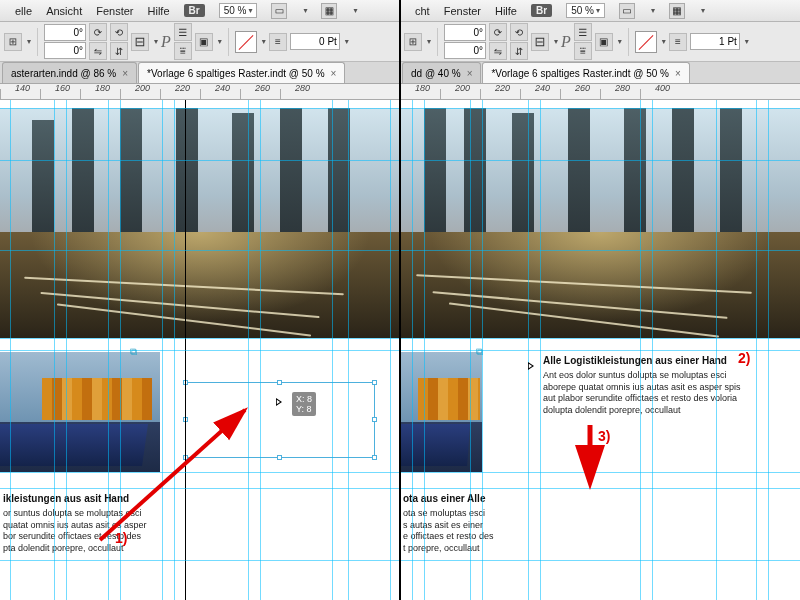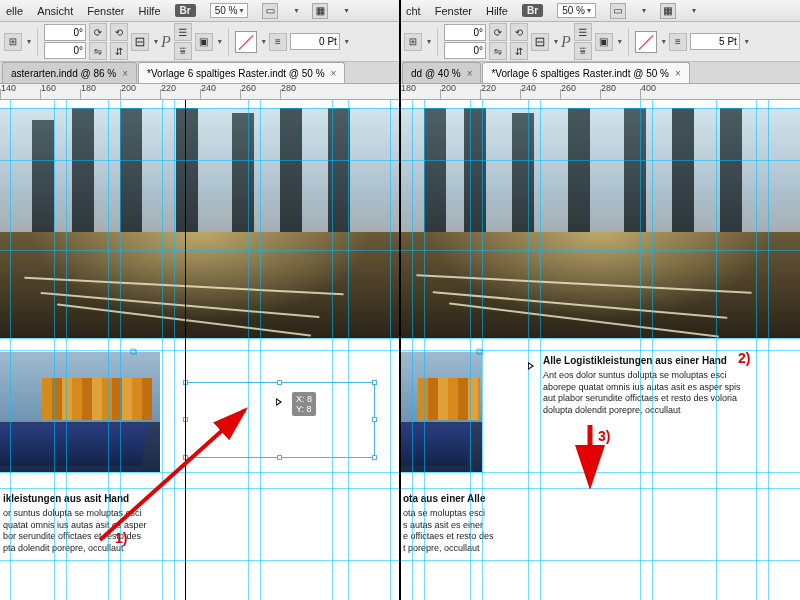--- a/index.html
+++ b/index.html
@@ -12,21 +12,21 @@
     overflow: hidden;
     position: relative;
   }
   .split { display: flex; width: 800px; height: 600px; }
   .pane { width: 400px; height: 600px; background:#ededed; position: relative; overflow:hidden;}
   .vdiv { position:absolute; left:399px; top:0; width:2px; height:600px; background:#000; z-index:50;}
   
   .menubar {
     height: 22px; background: linear-gradient(#f5f5f5,#e2e2e2);
     border-bottom:1px solid #b5b5b5;
-    display:flex; align-items:center; padding:0 6px; gap:14px;
+    display:flex; align-items:center; padding:0 15px; gap:14px;
     color:#222;
   }
   .menubar span { cursor:default; }
   .br-badge {
     background:#5b5b5b; color:#eee; padding:1px 5px; border-radius:2px;
     font-weight:bold; font-size:10px;
   }
   .zoom-pill {
     background:#fff; border:1px solid #aaa; padding:0 4px; height:15px;
     display:flex; align-items:center; font-size:10px;
@@ -61,21 +61,21 @@
   }
   .tab.active { background:#f8f8f8; }
   .tab-x { color:#666; font-size:10px;}
   
   .ruler {
     height:16px; background:#f0f0f0; border-bottom:1px solid #aaa;
     display:flex; font-size:9px; color:#444; align-items:flex-end;
     overflow:hidden;
   }
   .rtick { flex:0 0 40px; border-left:1px solid #aaa; height:10px; position:relative;}
-  .rtick span { position:absolute; top:-6px; left:0;}
+  .rtick span { position:absolute; top:-6px; left:14px;font-style:italic;}
   
   .canvas { position:relative; height:500px; background:#fff;}
   .grid { position:absolute; inset:0; pointer-events:none;}
   .gl-v { position:absolute; top:0; bottom:0; width:1px; background:rgba(0,190,255,.55);}
   .gl-h { position:absolute; left:0; right:0; height:1px; background:rgba(0,190,255,.55);}
   .img-city {
     position:absolute; left:0; right:0; top:8px; height:230px;
     background:
       linear-gradient(180deg, rgba(205,225,235,.9) 0%, rgba(150,175,190,.8) 38%, rgba(30,35,40,.4) 60%, rgba(215,175,90,.85) 80%, rgba(60,50,35,.9) 100%);
     overflow:hidden;
@@ -343,21 +343,21 @@
       <div class="tb-stack">
         <div class="tb-ico">☰</div>
         <div class="tb-ico">⩸</div>
       </div>
       <div class="tb-ico">▣</div>
       <span class="dd">▾</span>
       <div class="tb-sep"></div>
       <div class="tb-swatch diag"></div>
       <span class="dd">▾</span>
       <div class="tb-ico">≡</div>
-      <div class="tb-num" style="width:50px">5 Pt</div>
+      <div class="tb-num" style="width:50px">1 Pt</div>
       <span class="dd">▾</span>
     </div>
     <div class="tabstrip">
       <div class="tab">
         <span>dd @ 40 %</span>
         <span class="tab-x">×</span>
       </div>
       <div class="tab active">
         <span>*Vorlage 6 spaltiges Raster.indt @ 50 %</span>
         <span class="tab-x">×</span>

